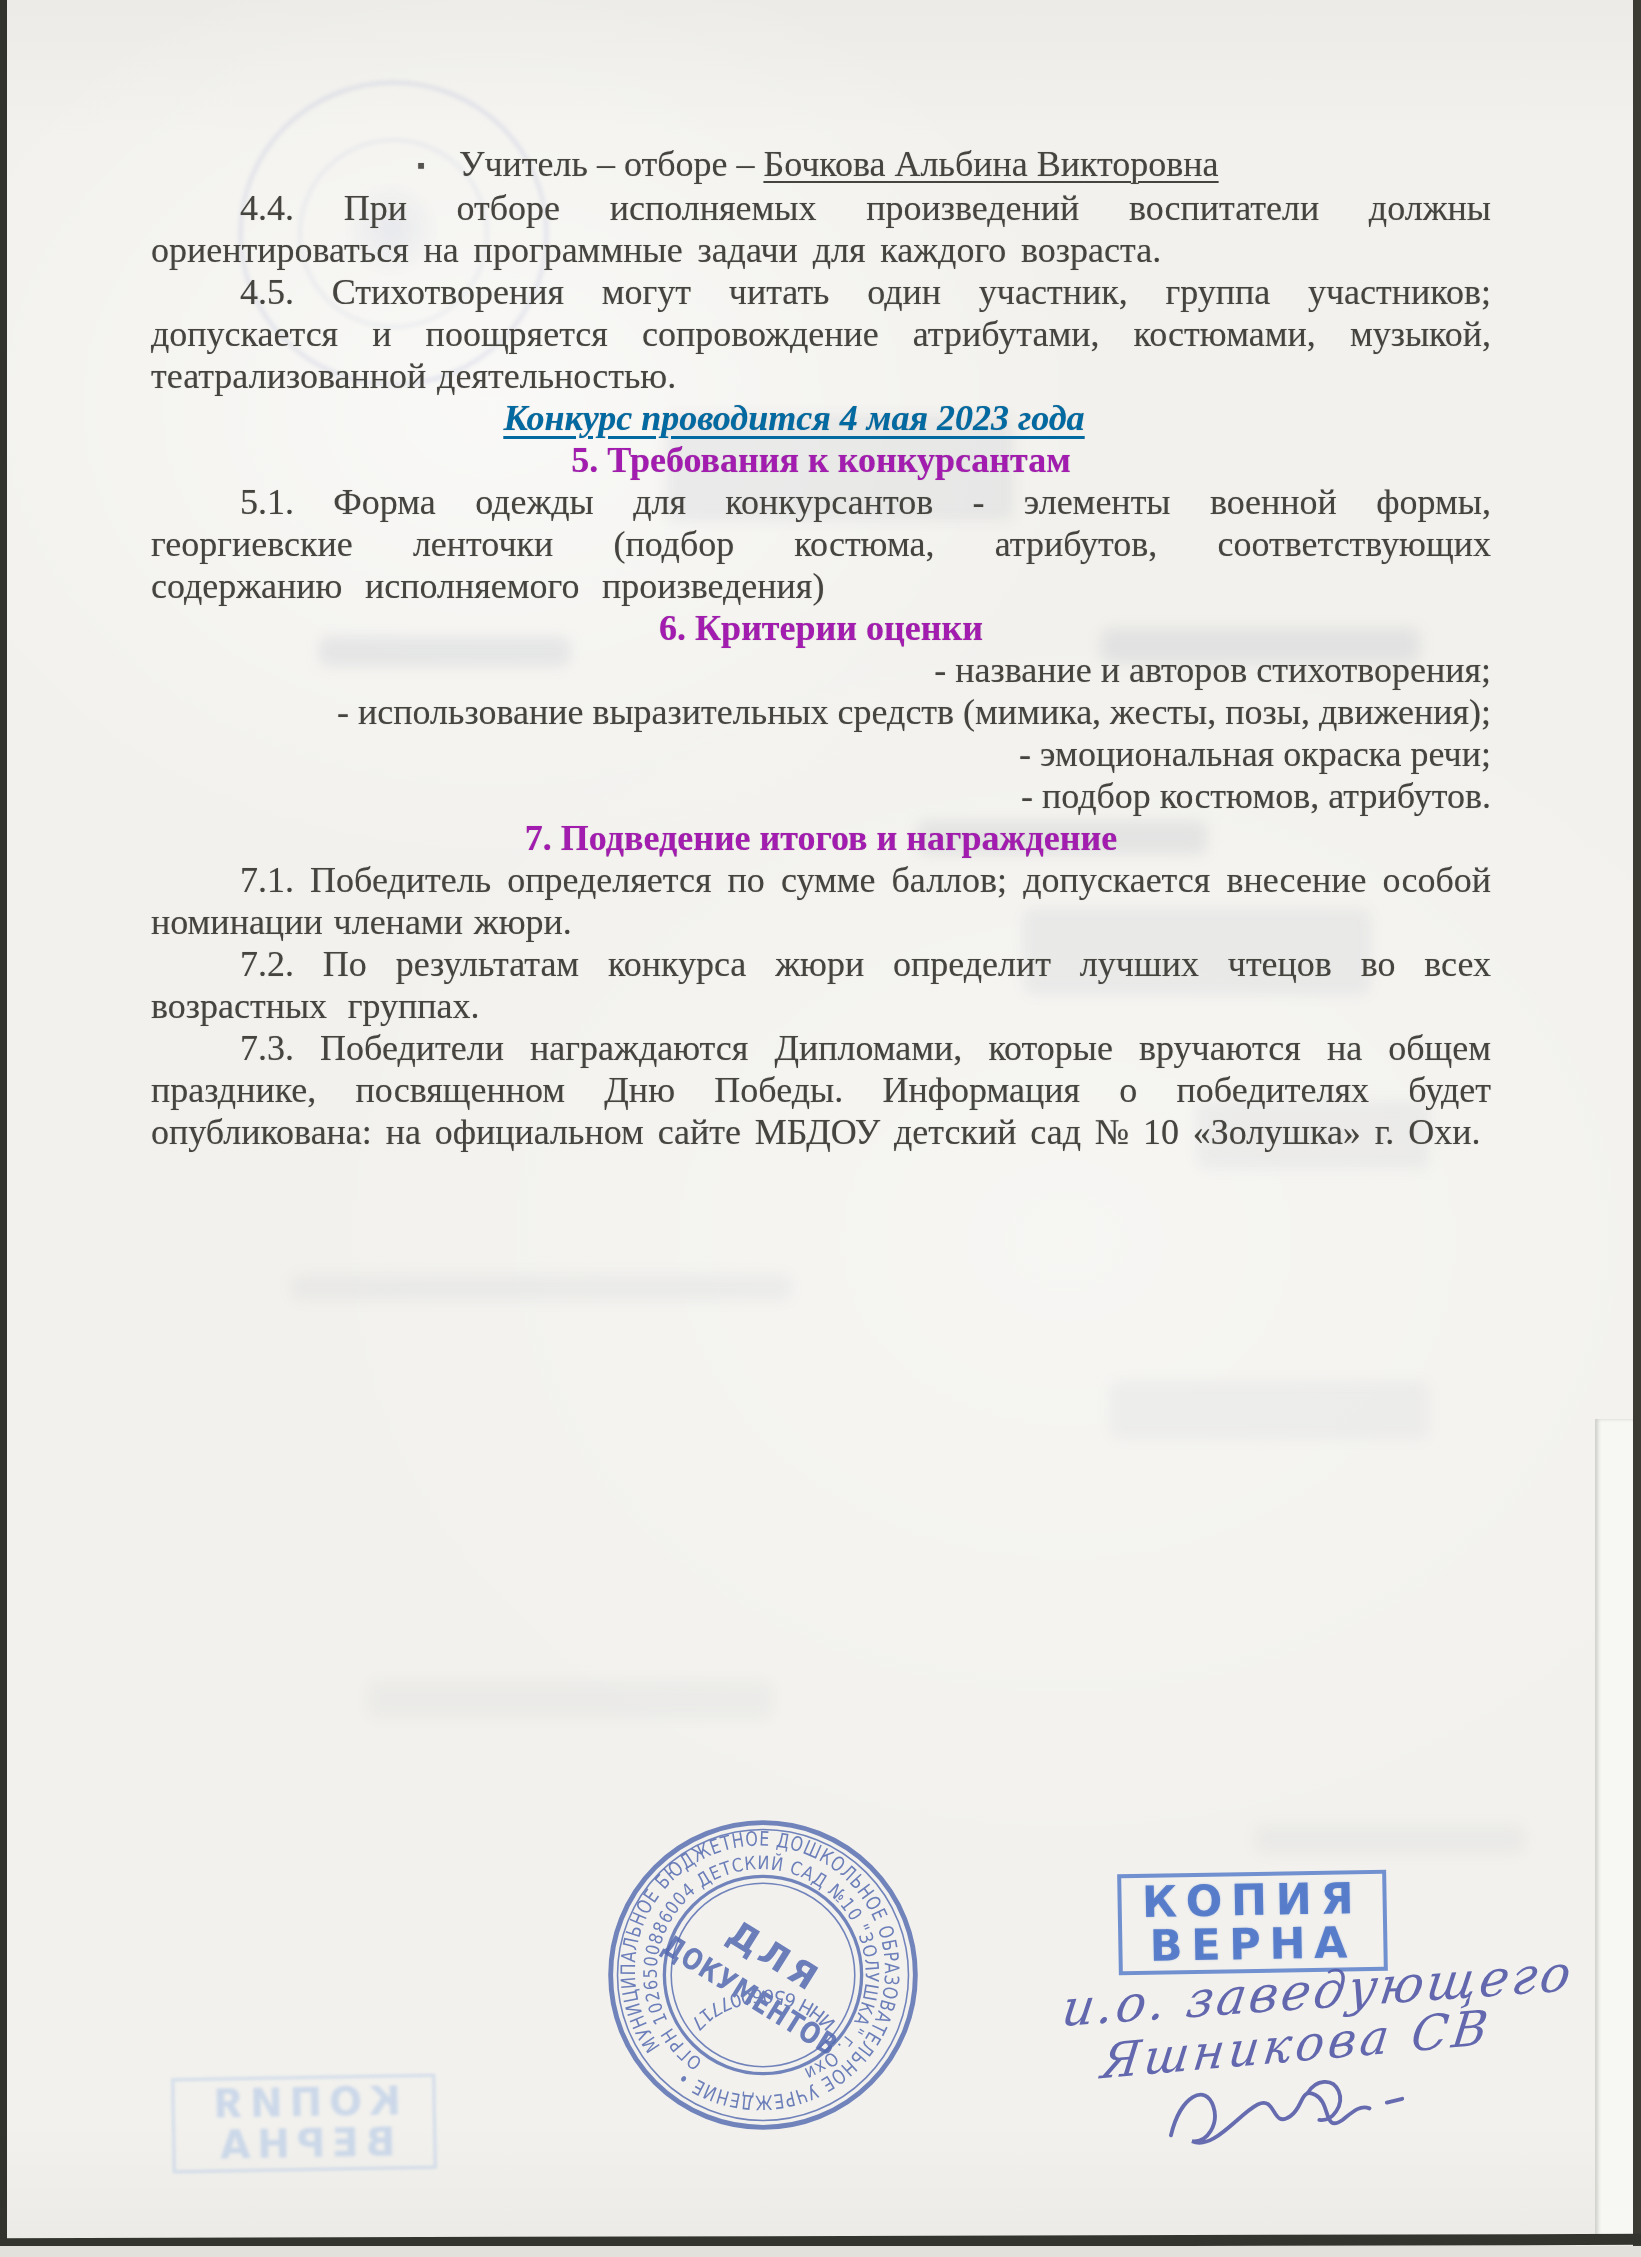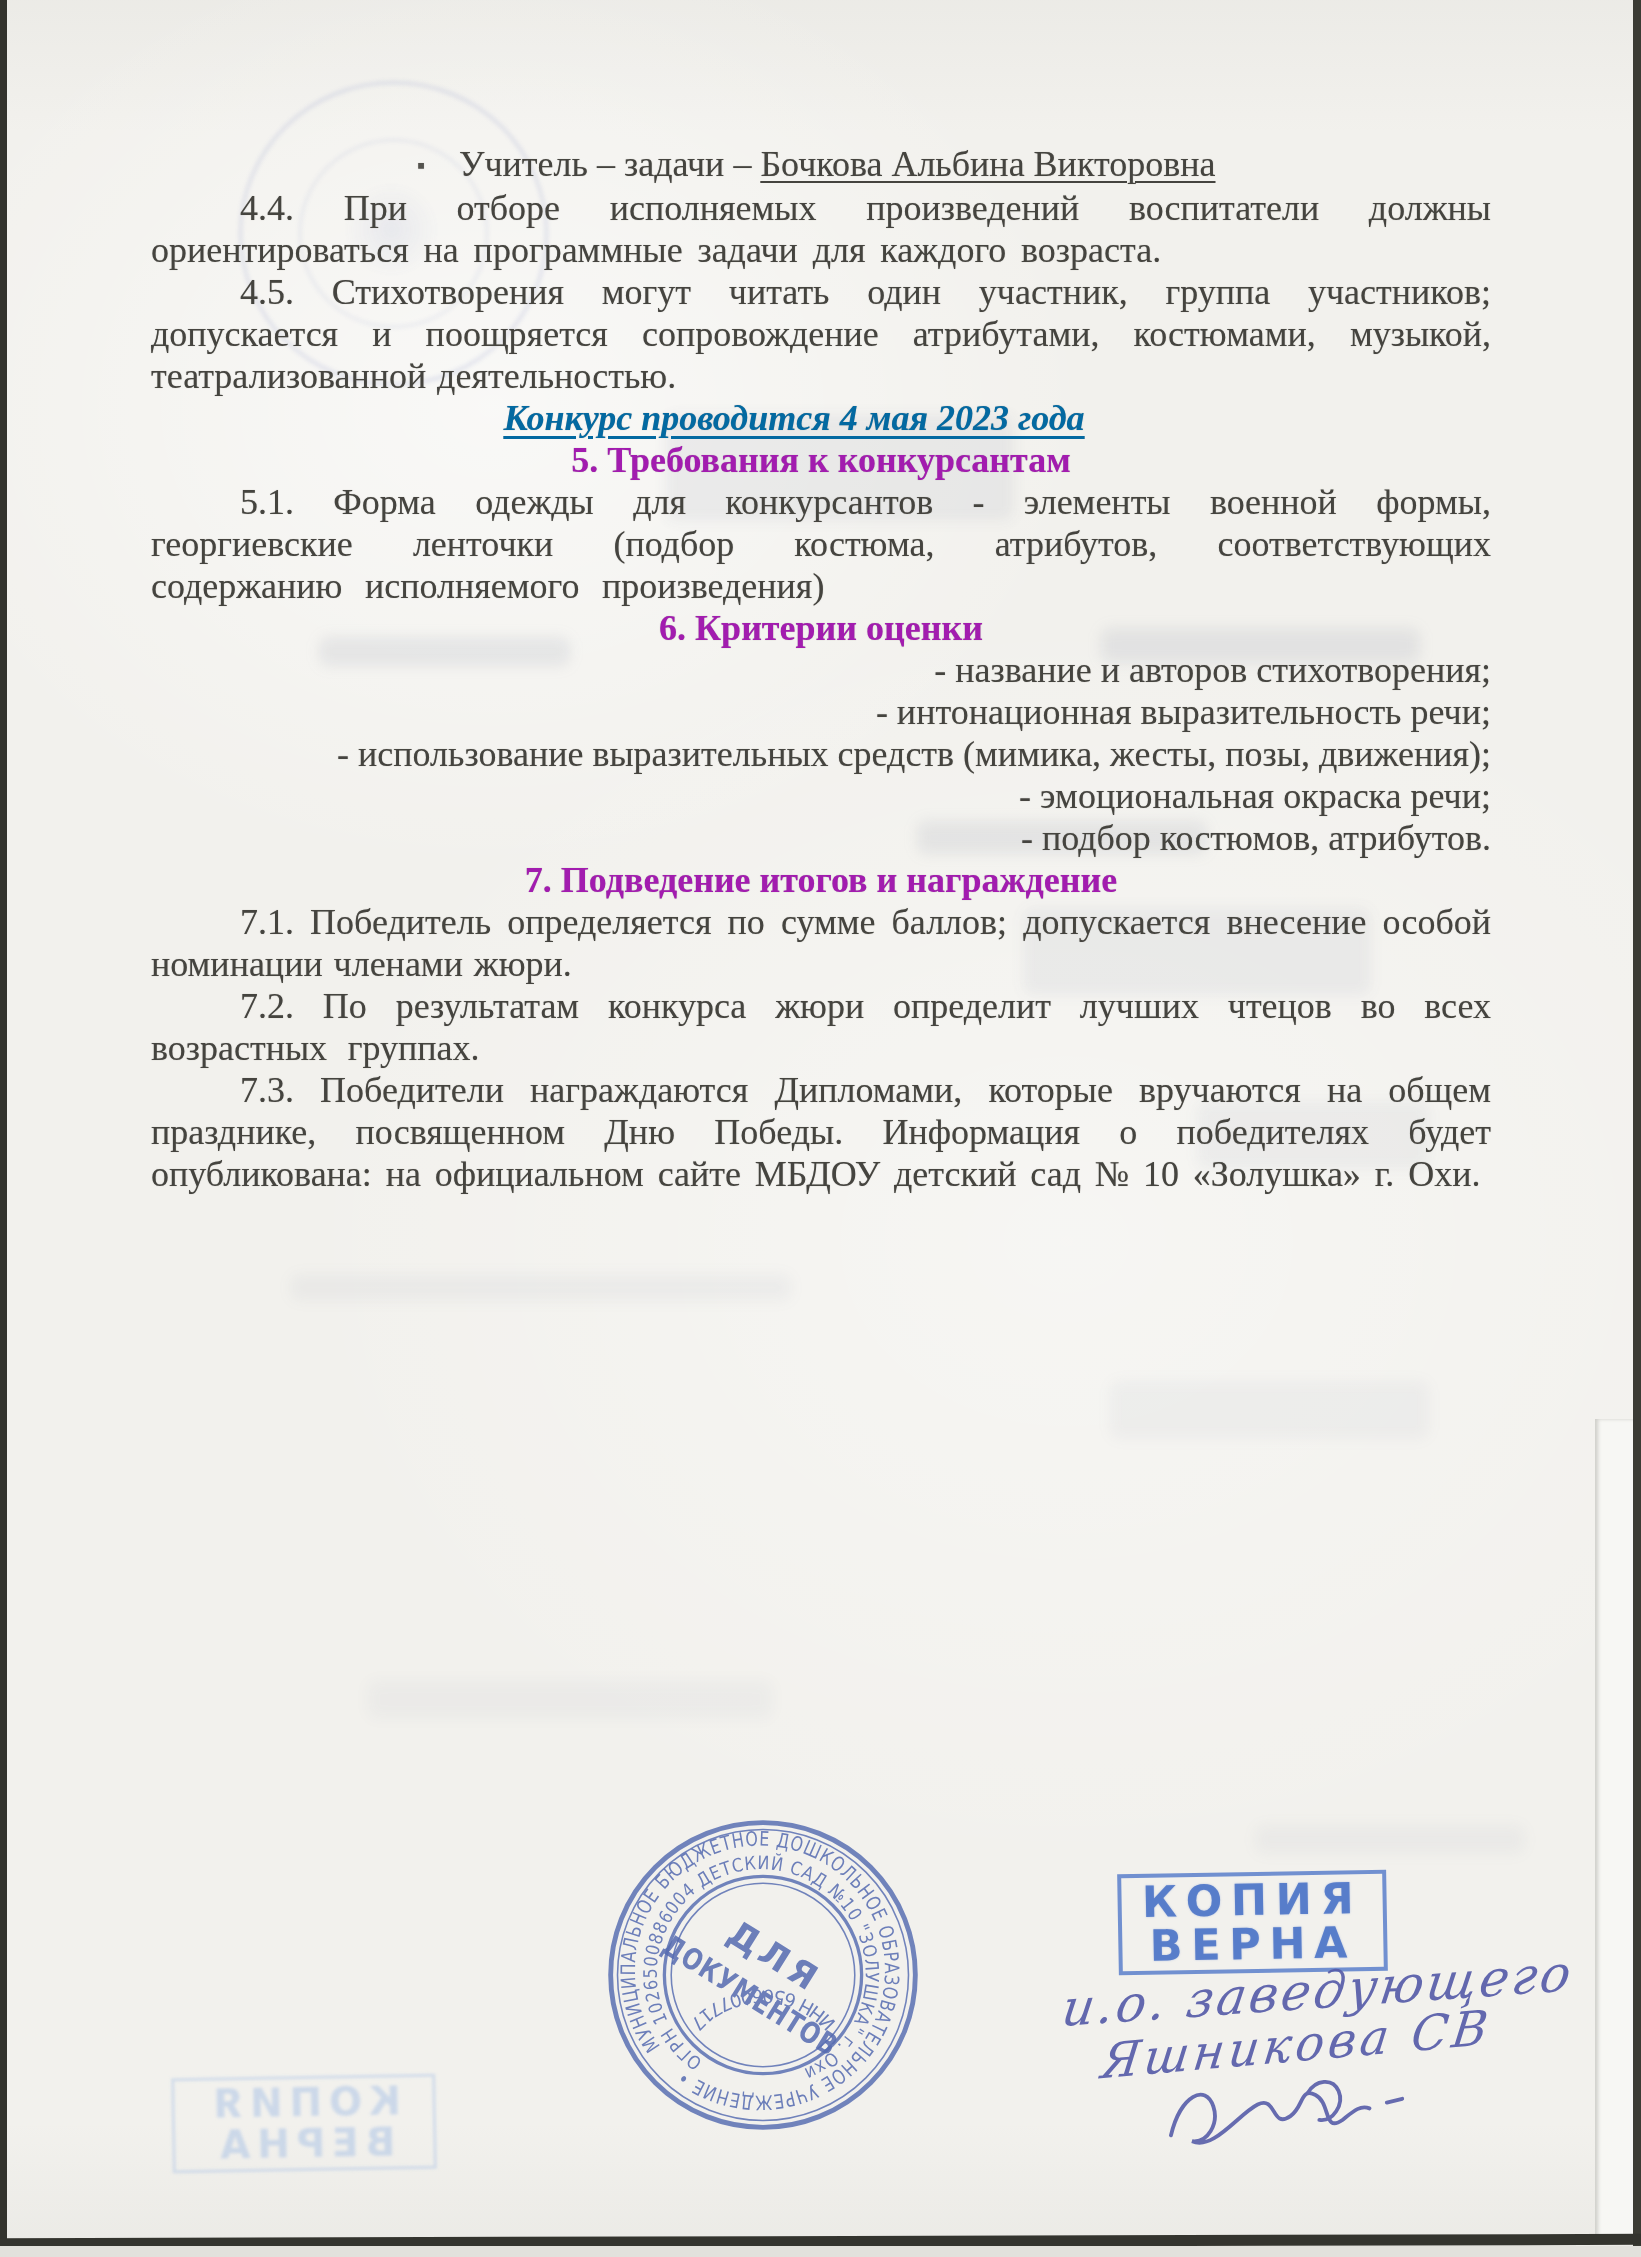--- a/index.html
+++ b/index.html
@@ -109,35 +109,34 @@
 <div class="smudge" style="left:1110px;top:1381px;width:319px;height:58px;opacity:.5;"></div>
 <div class="smudge" style="left:367px;top:1680px;width:406px;height:39px;opacity:.45;"></div>
 <div class="smudge" style="left:1255px;top:1825px;width:270px;height:29px;opacity:.5;"></div>
 <div class="ghost-copy">
   <div>КОПИЯ</div>
   <div>ВЕРНА</div>
 </div>
 
 <div class="doc">
 
-  <p class="bullet-line"><span class="bullet-marker">▪</span><span>Учитель – задачи – </span><span class="u">Бочкова Альбина Викторовна</span></p>
+  <p class="bullet-line"><span class="bullet-marker">▪</span><span>Учитель – отборе – </span><span class="u">Бочкова Альбина Викторовна</span></p>
 
 
   <p class="ind p44">4.4. При отборе исполняемых произведений воспитатели должны ориентироваться на программные задачи для каждого возраста.</p>
   <p class="ind p45">4.5. Стихотворения могут читать один участник, группа участников; допускается и поощряется сопровождение атрибутами, костюмами, музыкой, театрализованной деятельностью.</p>
 
   <p class="h-date">Конкурс проводится 4 мая 2023 года</p>
 
   <p class="h-sec h5">5. Требования к конкурсантам</p>
   <p class="ind p51">5.1. Форма одежды для конкурсантов - элементы военной формы, георгиевские ленточки (подбор костюма, атрибутов, соответствующих содержанию исполняемого произведения)</p>
 
   <p class="h-sec h6">6. Критерии оценки</p>
 
   <p class="crit">- название и авторов стихотворения;</p>
-  <p class="crit">- интонационная выразительность речи;</p>
   <p class="crit">- использование выразительных средств (мимика, жесты, позы, движения);</p>
   <p class="crit crit-b">- эмоциональная окраска речи;</p>
   <p class="crit">- подбор костюмов, атрибутов.</p>
 
   <p class="h-sec h7">7. Подведение итогов и награждение</p>
   <p class="ind p71">7.1. Победитель определяется по сумме баллов; допускается внесение особой номинации членами жюри.</p>
   <p class="ind p72">7.2. По результатам конкурса жюри определит лучших чтецов во всех возрастных группах.</p>
   <p class="ind p73">7.3. Победители награждаются Дипломами, которые вручаются на общем празднике, посвященном Дню Победы. Информация о победителях будет опубликована: на официальном сайте МБДОУ детский сад № 10 «Золушка» г. Охи.</p>
 </div>
 

